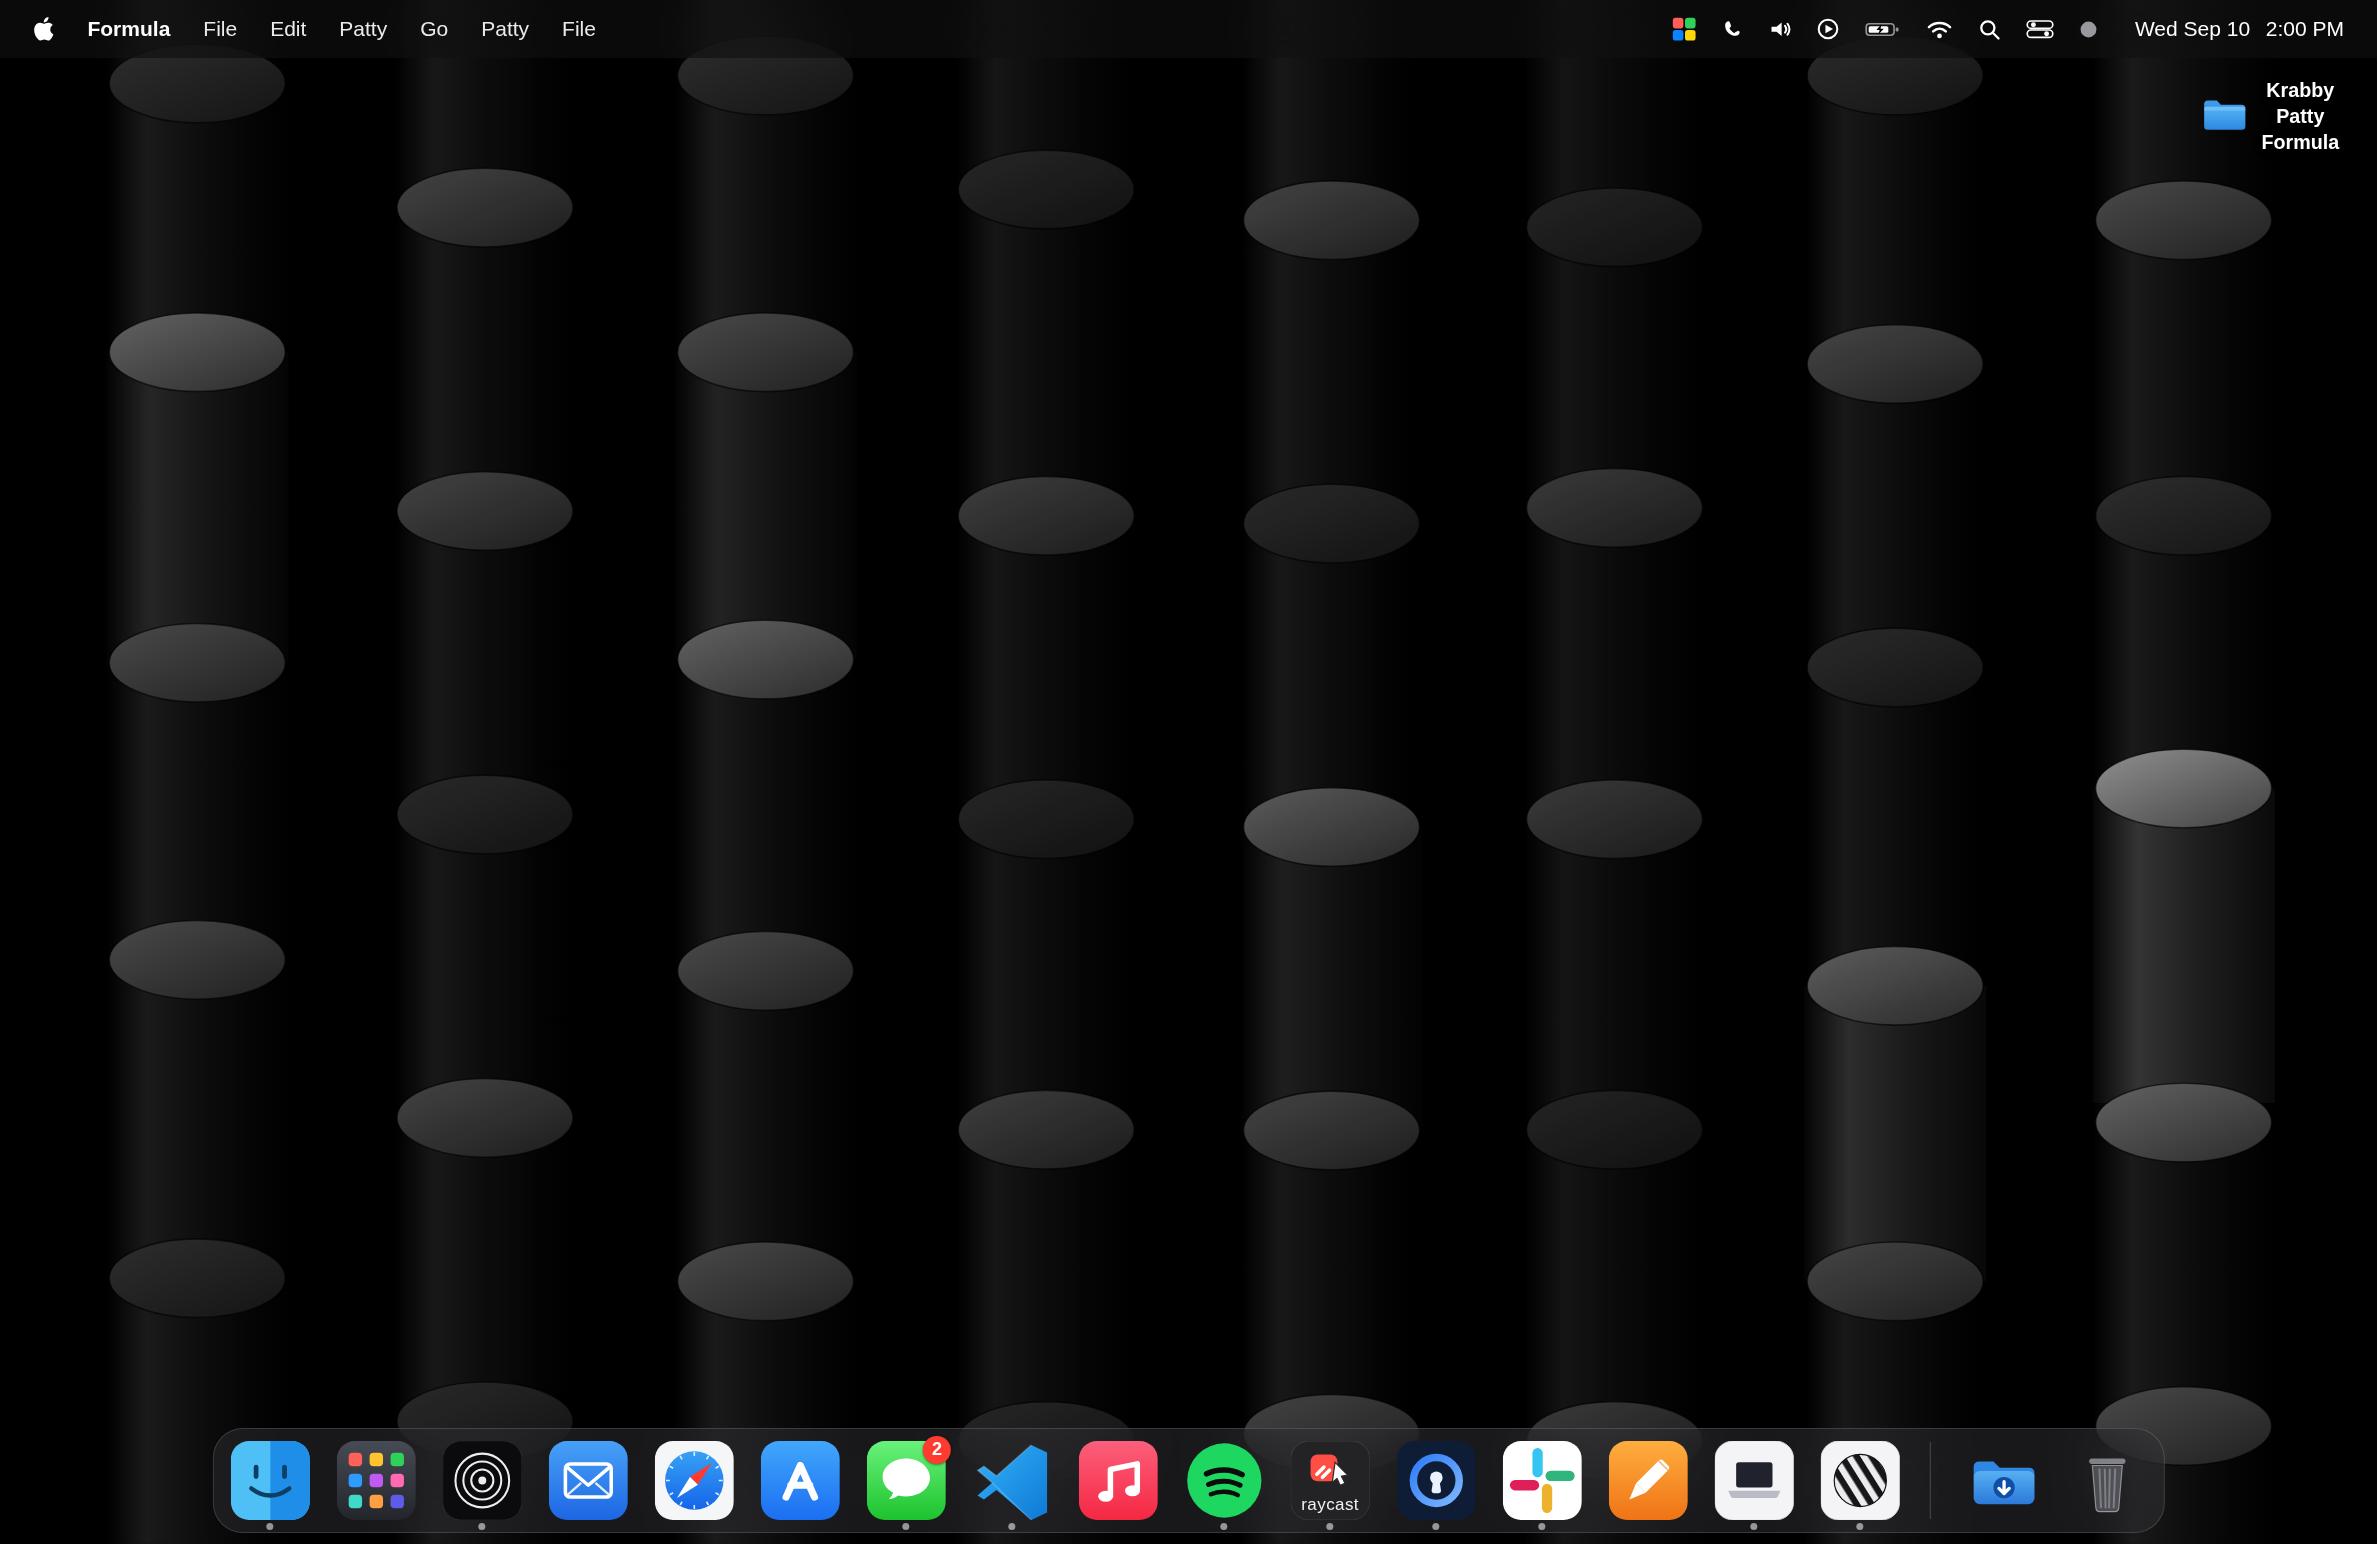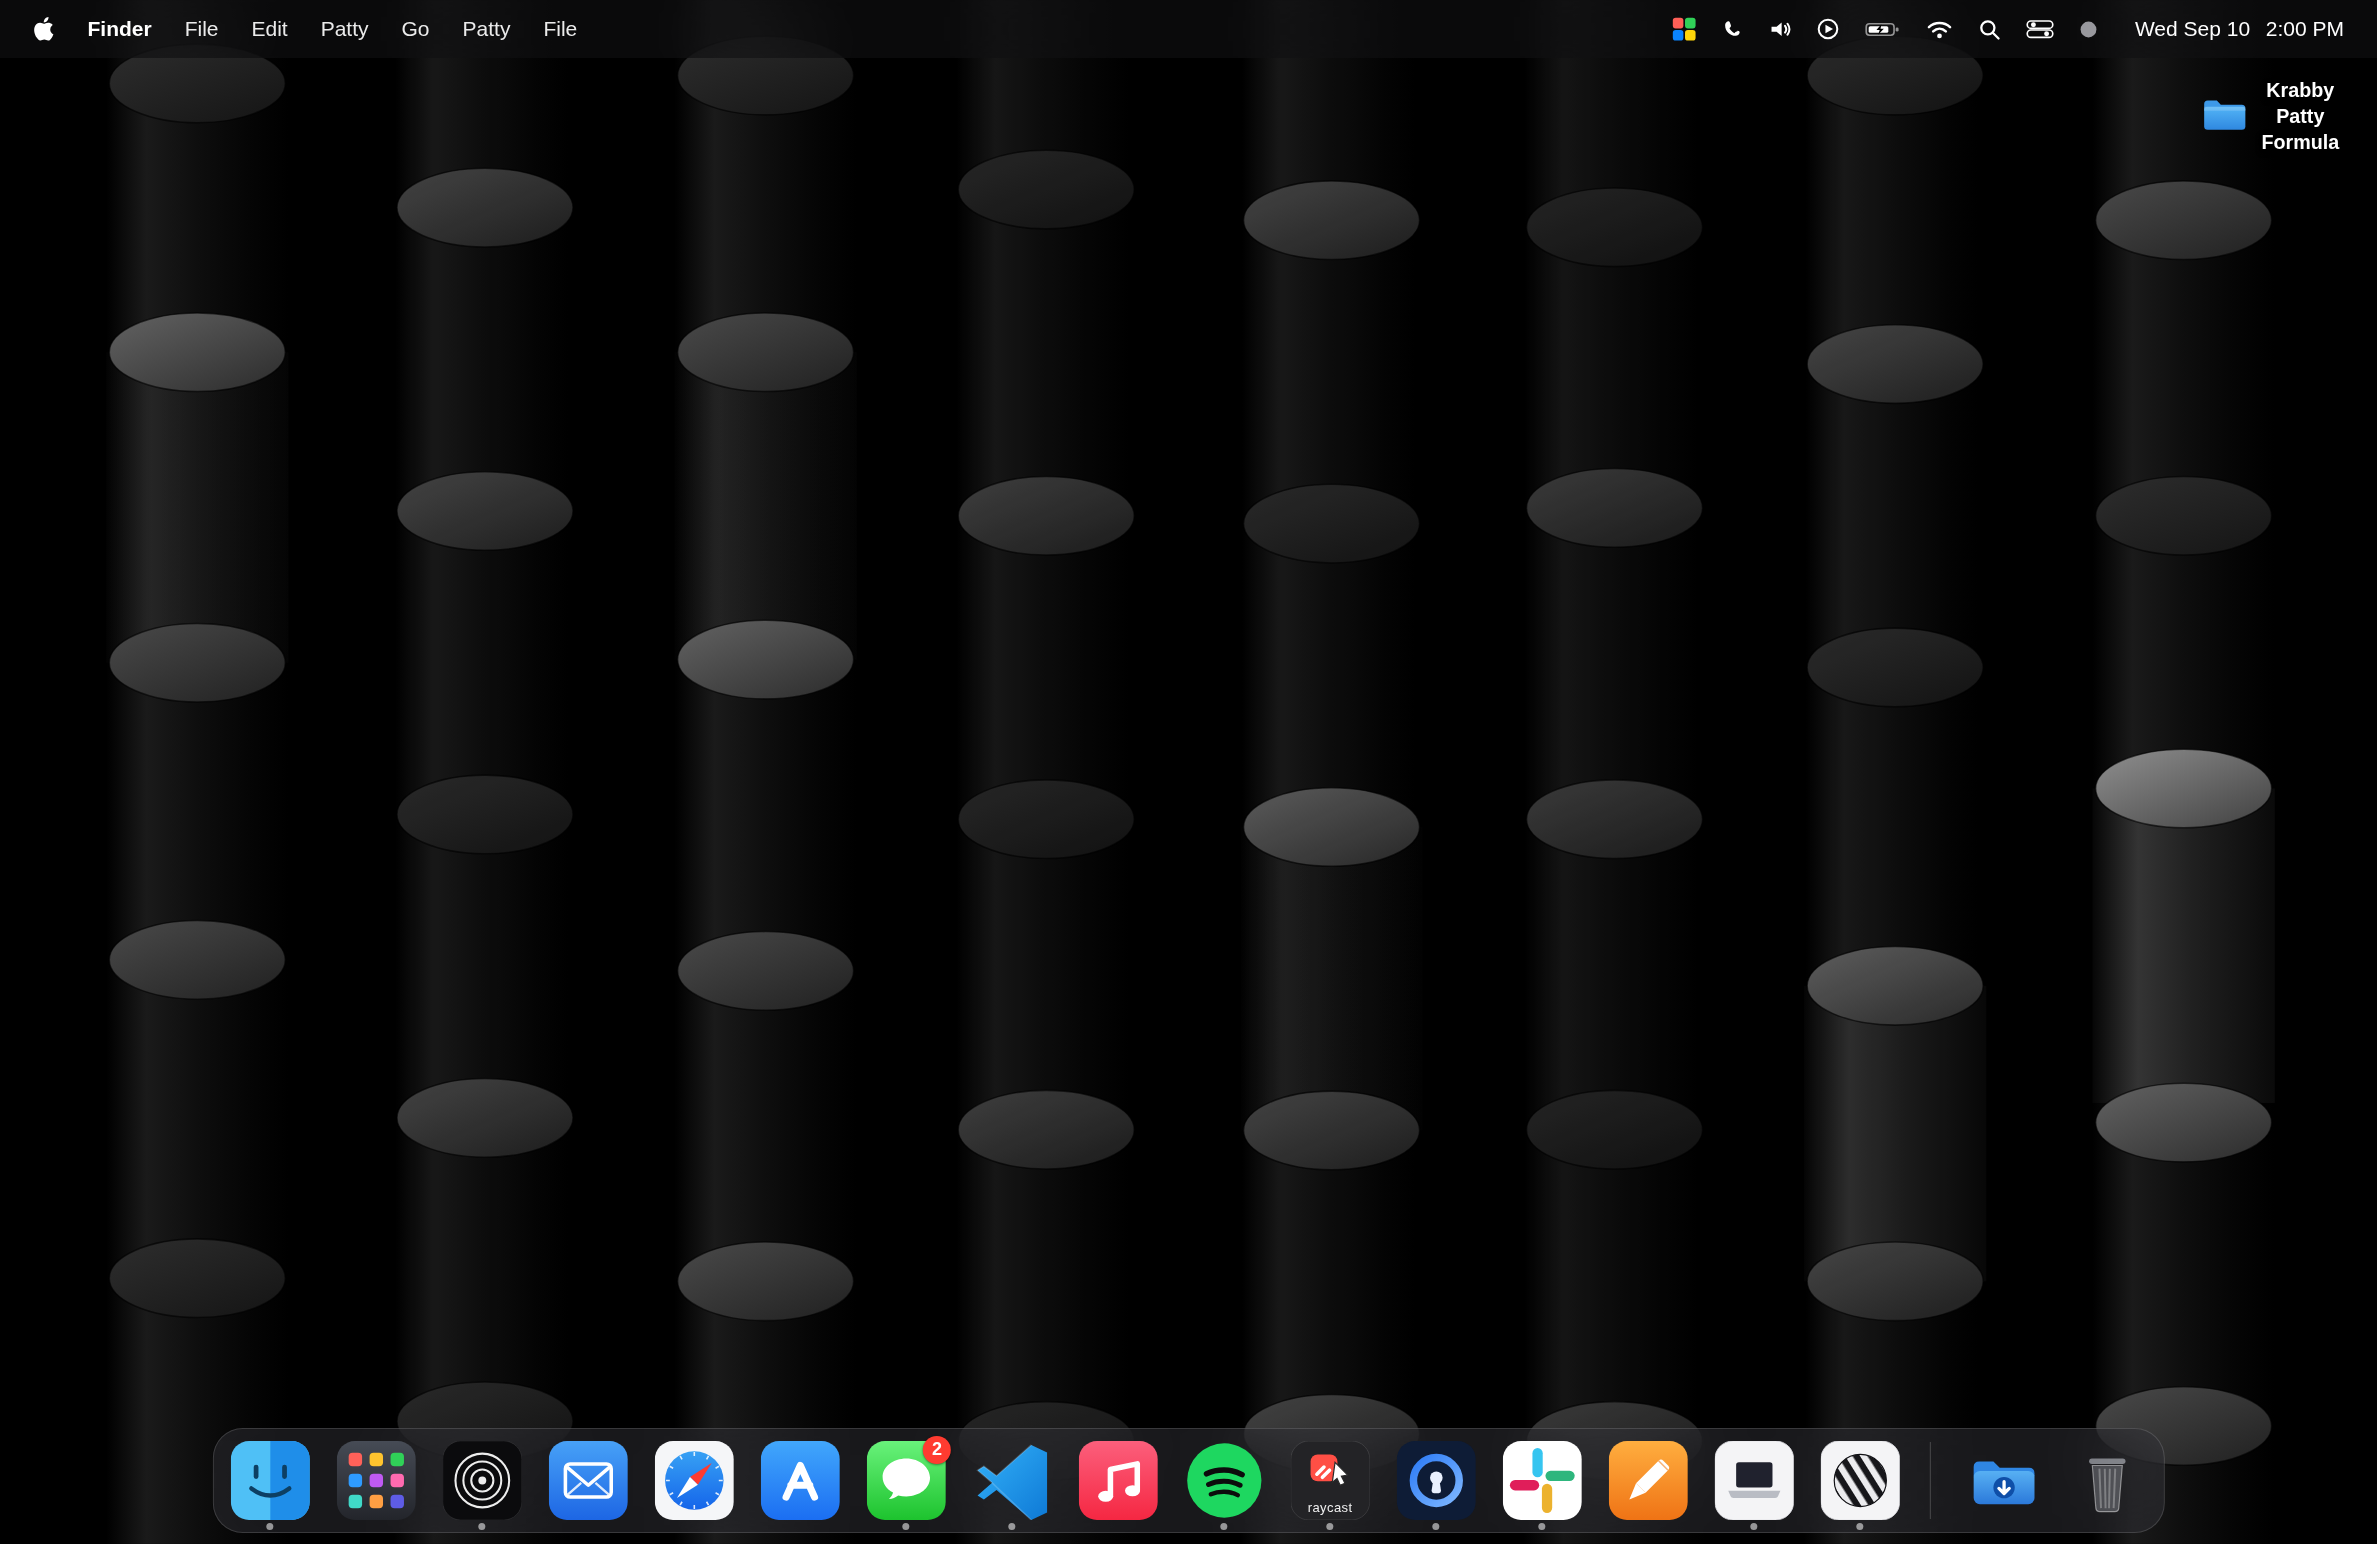--- a/index.html
+++ b/index.html
@@ -32,21 +32,21 @@
         border-radius:30px;backdrop-filter:blur(39px);}
   .dock-item{position:relative;width:79px;height:79px;flex:0 0 auto;}
   .dock-item svg{display:block;}
   .run-dot{position:absolute;bottom:-9.4px;left:50%;transform:translateX(-50%);
            width:7px;height:7px;border-radius:50%;background:rgba(255,255,255,0.55);}
   .badge{position:absolute;top:-5.5px;right:-5.5px;min-width:28px;height:28px;border-radius:14px;
          background:#ff3b30;color:#fff;font-size:18px;font-weight:600;
          display:flex;align-items:center;justify-content:center;padding:0 4.7px;box-sizing:border-box;
          box-shadow:0 0.8px 2.4px rgba(0,0,0,0.5);}
   .ray-label{position:absolute;bottom:5.5px;left:0;width:100%;text-align:center;
-             font-size:13px;letter-spacing:0.4px;color:#f0f0f0;}
+             font-size:17px;letter-spacing:0.4px;color:#f0f0f0;}
   .dock-sep{width:1.6px;height:77px;background:rgba(255,255,255,0.2);margin:0 3.1px;flex:0 0 auto;}
 </style>
 </head>
 <body>
 
 <div class="screen">
 
   <svg width="0" height="0" style="position:absolute" aria-hidden="true">
     <defs>
       <linearGradient id="w-body" x1="0" y1="0" x2="1" y2="0">
@@ -210,21 +210,21 @@
     </g>
   </svg>
 
   <div class="menu-bar">
     <div class="mb-left">
       <span class="apple">
         <svg width="23.6" height="23.6" viewBox="0 0 24 24">
           <path fill="#ffffff" d="M12.152 6.896c-.948 0-2.415-1.078-3.96-1.04-2.04.027-3.91 1.183-4.961 3.014-2.117 3.675-.546 9.103 1.519 12.09 1.013 1.454 2.208 3.09 3.792 3.039 1.52-.065 2.09-.987 3.935-.987 1.831 0 2.35.987 3.96.948 1.637-.026 2.676-1.48 3.676-2.948 1.156-1.688 1.636-3.325 1.662-3.415-.039-.013-3.182-1.221-3.22-4.857-.026-3.04 2.48-4.494 2.597-4.559-1.429-2.09-3.623-2.324-4.39-2.376-2-.156-3.675 1.09-4.61 1.09zM15.53 3.83c.843-1.012 1.4-2.427 1.245-3.83-1.207.052-2.662.805-3.532 1.818-.78.896-1.454 2.338-1.273 3.714 1.338.104 2.715-.688 3.56-1.702"></path>
         </svg>
       </span>
-      <span class="mb-item bold">Finder</span>
+      <span class="mb-item bold">Formula</span>
       <span class="mb-item">File</span>
       <span class="mb-item">Edit</span>
       <span class="mb-item">Patty</span>
       <span class="mb-item">Go</span>
       <span class="mb-item">Patty</span>
       <span class="mb-item">File</span>
     </div>
     <div class="mb-right">
       <span class="mb-icon">
         <svg width="24.4" height="24.4" viewBox="0 0 30 30">

